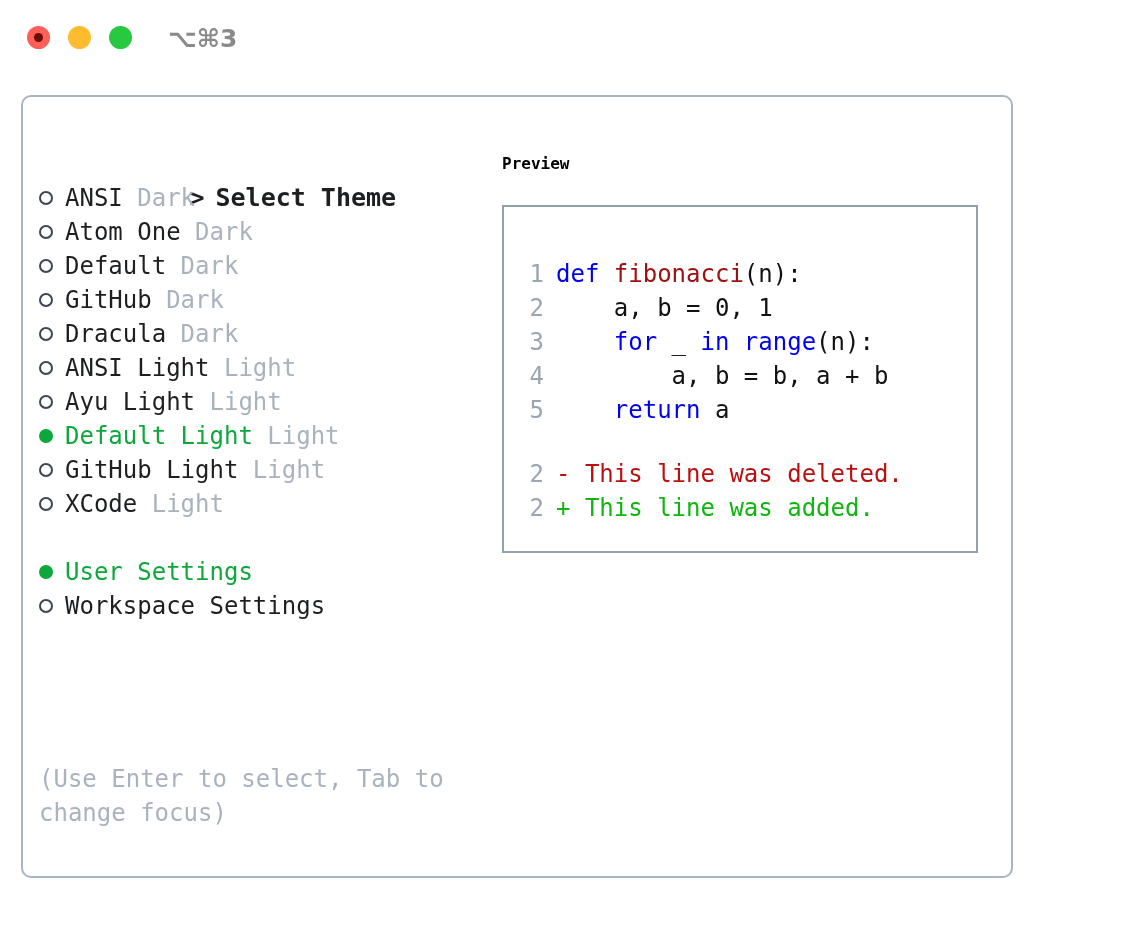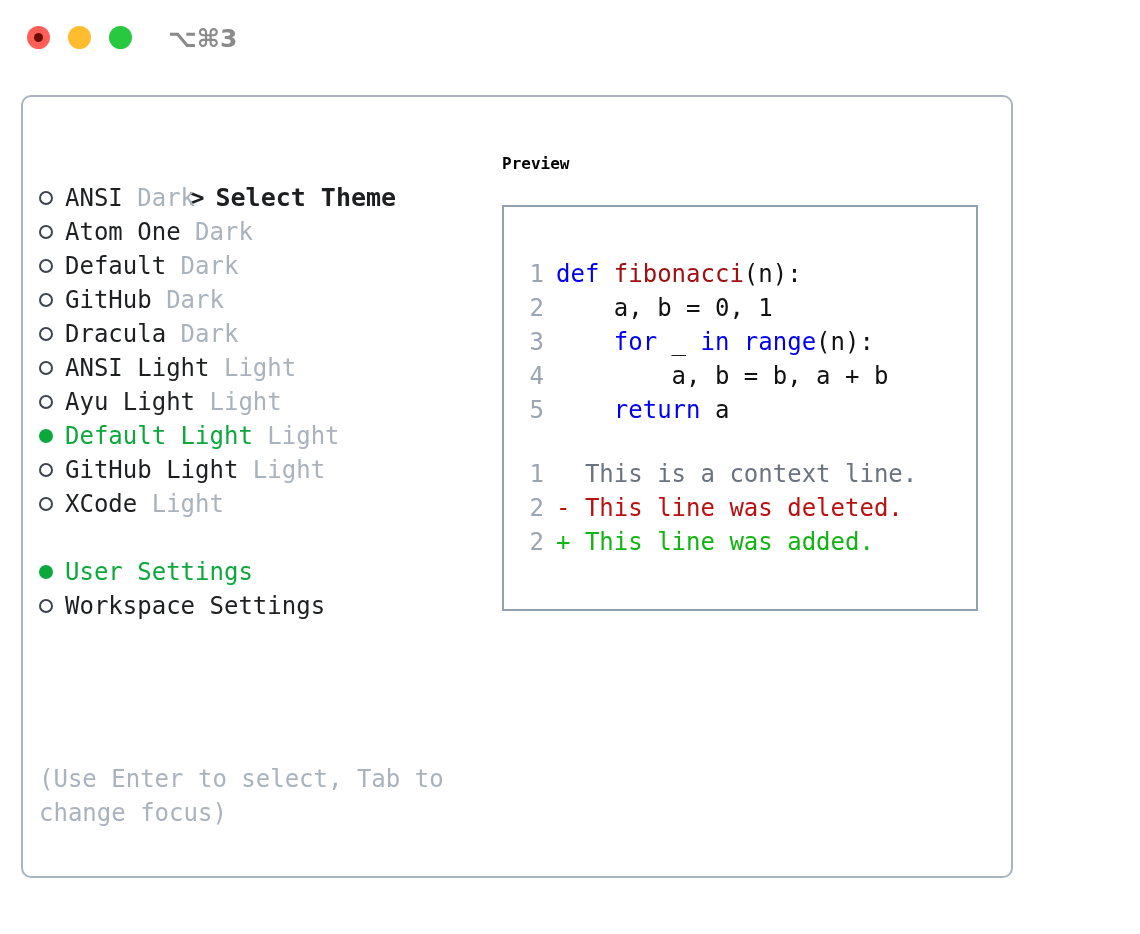--- a/index.html
+++ b/index.html
@@ -158,21 +158,21 @@
   }
   .preview-title {
     font-size: 16px;
     font-weight: bold;
     color: #000000;
     line-height: 34px;
   }
   .preview-box {
     margin-top: 24px;
     width: 476px;
-    height: 406px;
+    height: 348px;
     border: 2px solid #93a0ae;
     box-sizing: border-box;
     background: #ffffff;
     position: relative;
   }
   .code-area {
     position: absolute;
     left: 12px;
     top: 50px;
     right: 6px;
@@ -247,21 +247,20 @@
           <div class="code-area">
             <div id="code-lines">
                 <div class="code-line"><span class="lineno">1</span><span class="kw">def </span><span class="fn">fibonacci</span><span class="txt">(n):</span></div>
                 <div class="code-line"><span class="lineno">2</span><span class="txt">    a, b = 0, 1</span></div>
                 <div class="code-line"><span class="lineno">3</span><span class="txt">    </span><span class="kw">for</span><span class="txt"> _ </span><span class="kw">in range</span><span class="txt">(n):</span></div>
                 <div class="code-line"><span class="lineno">4</span><span class="txt">        a, b = b, a + b</span></div>
                 <div class="code-line"><span class="lineno">5</span><span class="txt">    </span><span class="kw">return</span><span class="txt"> a</span></div>
               </div>
             <div class="diff-gap"></div>
             <div id="diff-lines">
-                <div class="code-line"><span class="lineno">1</span><span class="ctx">  This is a context line.</span></div>
                 <div class="code-line"><span class="lineno">2</span><span class="del">- This line was deleted.</span></div>
                 <div class="code-line"><span class="lineno">2</span><span class="add">+ This line was added.</span></div>
               </div>
           </div>
         </div>
       </div>
 
     </div>
   </div>
 </div>

